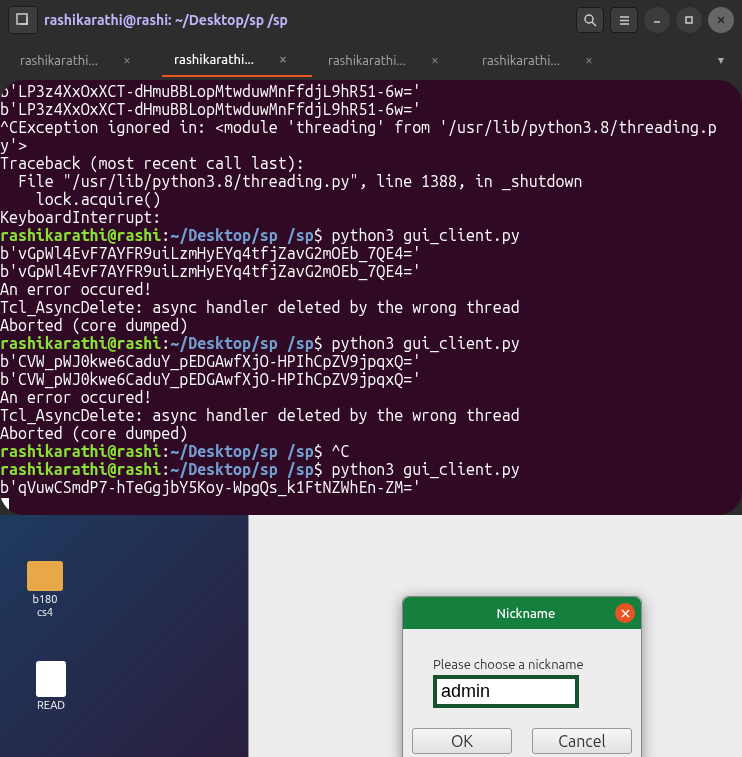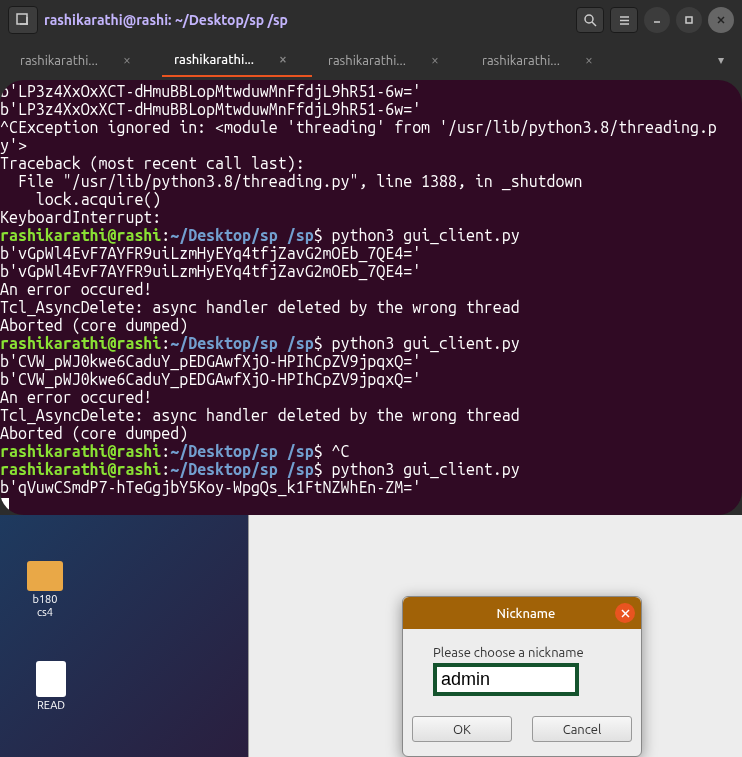--- a/index.html
+++ b/index.html
@@ -172,21 +172,21 @@
       top: 596px;
       left: 402px;
       width: 240px;
       background: #ededed;
       border: 1px solid #888;
       border-radius: 6px;
       box-shadow: 0 3px 15px rgba(0,0,0,0.4);
     }
     .dialog-title {
       height: 32px;
-      background: #a16207;
+      background: #15803d;
       color: #fff;
       display: flex;
       align-items: center;
       justify-content: center;
       font-size: 13px;
       font-weight: 500;
       border-radius: 6px 6px 0 0;
       position: relative;
       padding-left: 8px;
     }
@@ -198,21 +198,21 @@
       height: 20px;
       background: #e95420;
       border-radius: 50%;
       color: #fff;
       display: flex;
       align-items: center;
       justify-content: center;
       font-size: 12px;
     }
     .dialog-body {
-      padding: 16px 30px 12px;
+      padding: 28px 30px 12px;
     }
     .dialog-label {
       font-size: 13px;
       color: #333;
       margin-bottom: 4px;
     }
     .dialog-input {
       width: 146px;
       padding: 2px 4px;
       font-size: 18px;
@@ -224,21 +224,21 @@
       justify-content: center;
       gap: 20px;
       padding: 8px 0 14px;
     }
     .dialog-btn {
       width: 100px;
       height: 26px;
       background: linear-gradient(#f7f7f7, #e1e1e1);
       border: 1px solid #999;
       border-radius: 3px;
-      font-size: 13px;
+      font-size: 16px;
       color: #333;
       display: flex;
       align-items: center;
       justify-content: center;
     }
   </style>
 </head>
 <body>
 
 <div class="titlebar">

